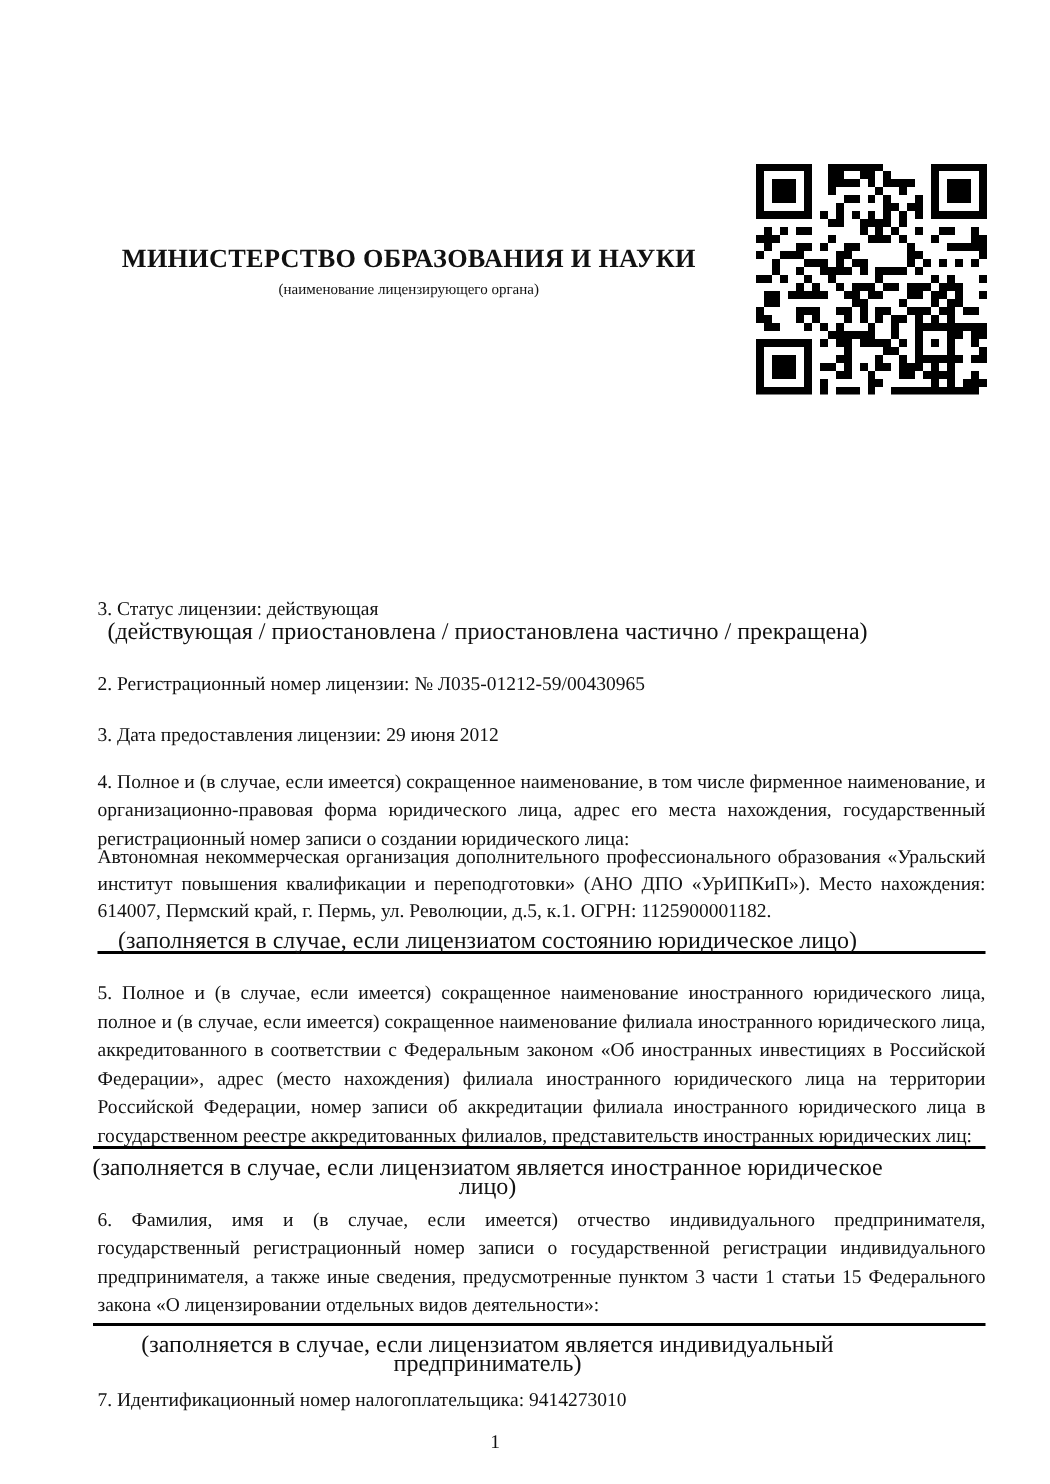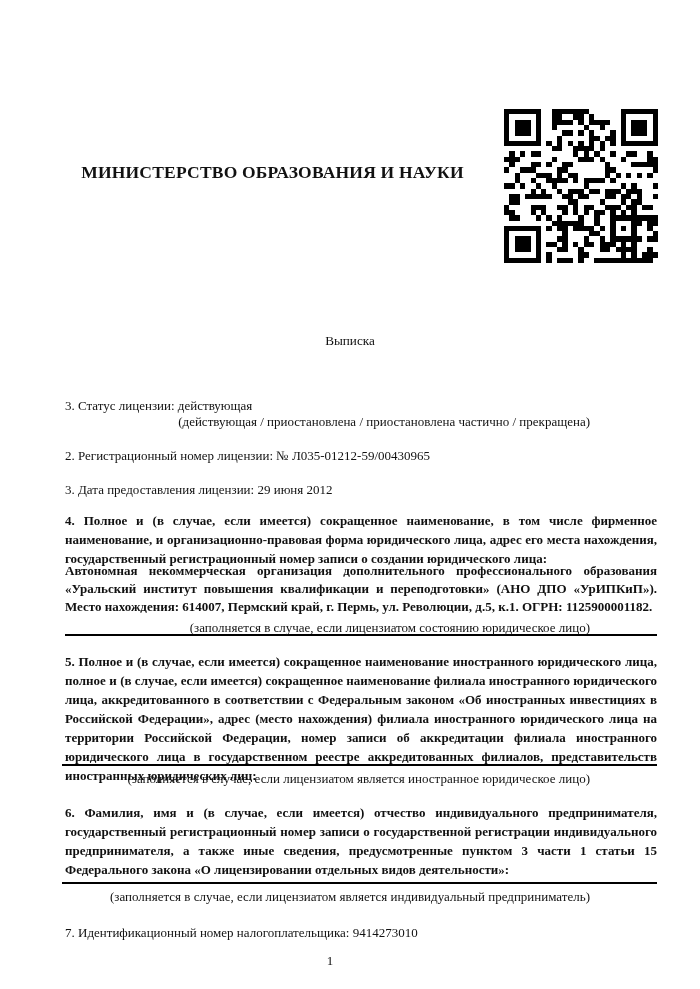--- a/index.html
+++ b/index.html
@@ -16,34 +16,35 @@
   .header-text { top: 134px; left: 25px; width: 495px; text-align: center; }
   .h-line { font-weight: bold; font-size: 17.5px; line-height: 27px; letter-spacing: 0.2px; }
   .h-caption { font-size: 10px; margin-top: 2px; }
 
   .qr-box { top: 84px; left: 504px; width: 154px; height: 154px; }
   .qr-box svg { width: 100%; height: 100%; display: block; }
 
   .title-block { top: 306px; left: 0; width: 700px; text-align: center; font-size: 13.2px; line-height: 19px; }
 
   .item { left: 65px; width: 592px; font-size: 13px; line-height: 19px; }
-  .just { text-align: justify; font-weight: bold; }
+  .just { text-align: justify; }
   .underfield { border-bottom: 2px solid #000; line-height: 18px; padding-bottom: 18px; }
 
-  .note { left: 60px; width: 530px; text-align: right; font-size: 13px; line-height: 13px; color: #111; }
+  .note { left: 60px; width: 530px; text-align: center; font-size: 16px; line-height: 13px; color: #111; }
 
   .rule { left: 62px; width: 595px; height: 2px; background: #000; }
 
   .pagenum { top: 928px; left: 0; width: 660px; text-align: center; font-size: 13px; }
 </style>
 </head>
 <body>
 
 <div class="abs header-text">
   <div class="h-line">МИНИСТЕРСТВО ОБРАЗОВАНИЯ И НАУКИ</div>
+  <div class="h-caption">(наименование лицензирующего органа)</div>
 </div>
 
 <div class="abs qr-box" id="qr">
     <svg viewBox="0 0 29 29" shape-rendering="crispEdges" fill="#000">
       <rect x="0" y="0" width="1" height="1"></rect>
       <rect x="1" y="0" width="1" height="1"></rect>
       <rect x="2" y="0" width="1" height="1"></rect>
       <rect x="3" y="0" width="1" height="1"></rect>
       <rect x="4" y="0" width="1" height="1"></rect>
       <rect x="5" y="0" width="1" height="1"></rect>
@@ -431,21 +432,20 @@
       <rect x="22" y="28" width="1" height="1"></rect>
       <rect x="23" y="28" width="1" height="1"></rect>
       <rect x="24" y="28" width="1" height="1"></rect>
       <rect x="25" y="28" width="1" height="1"></rect>
       <rect x="26" y="28" width="1" height="1"></rect>
       <rect x="27" y="28" width="1" height="1"></rect>
     </svg>
   </div>
 
 <div class="abs title-block">
-  <div>Выписка</div>
 </div>
 
 <div class="abs item" style="top:371px">3. Статус лицензии: действующая</div>
 <div class="abs note" style="top:390px">(действующая / приостановлена / приостановлена частично / прекращена)</div>
 
 <div class="abs item" style="top:421px">2. Регистрационный номер лицензии: № Л035-01212-59/00430965</div>
 
 <div class="abs item" style="top:455px">3. Дата предоставления лицензии: 29 июня 2012</div>
 
 <div class="abs item just" style="top:486px">4. Полное и (в случае, если имеется) сокращенное наименование, в том числе фирменное наименование, и организационно-правовая форма юридического лица, адрес его места нахождения, государственный регистрационный номер записи о создании юридического лица:</div>

